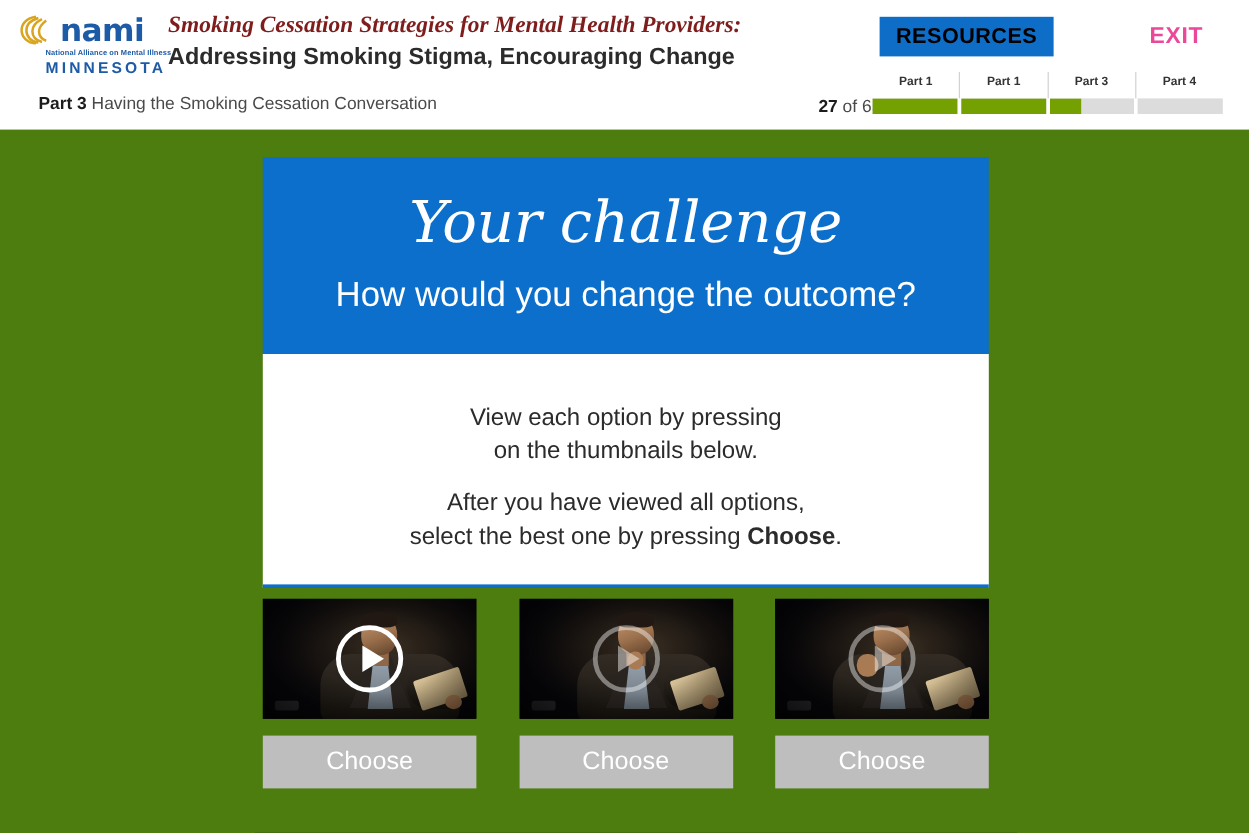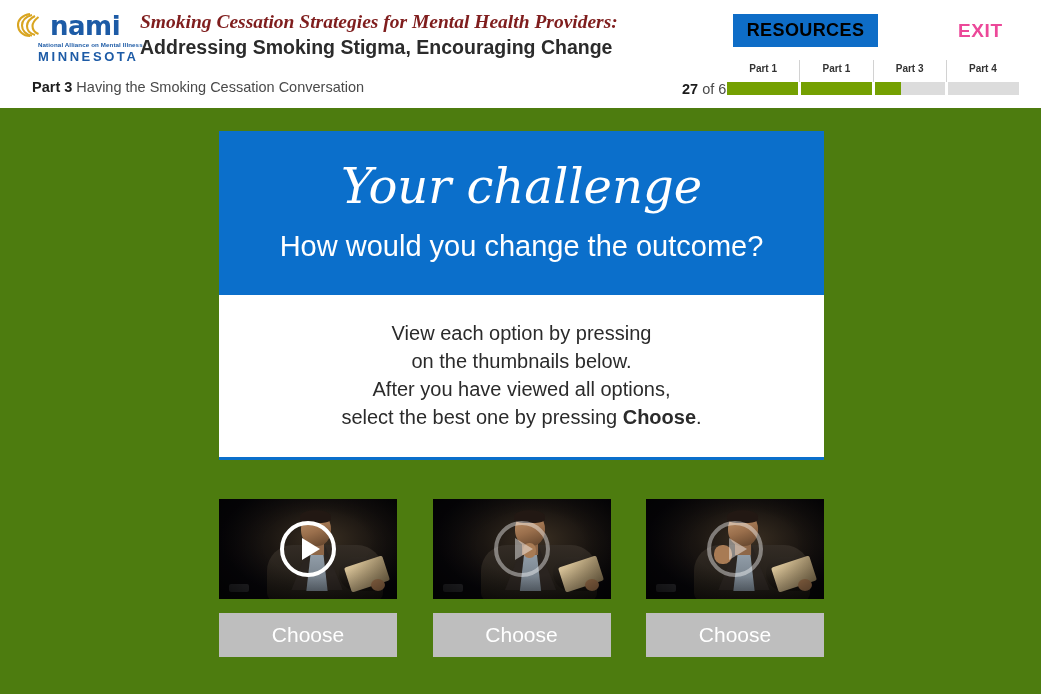--- a/index.html
+++ b/index.html
@@ -203,20 +203,21 @@
   .card-body {
     background: #ffffff;
     border-bottom: 3px solid #0B6FCB;
     padding: 24px 20px 26px;
     text-align: center;
   }
   .card-p {
     font-size: 20px;
     line-height: 28px;
     color: #2b2b2b;
+    margin-top: 15px;
   }
   .card-p + .card-p { }
   .card-p b { font-weight: bold; }
 
   
   .options {
     position: absolute;
     left: 219px; top: 391px;
     width: 605px;
     display: flex;

